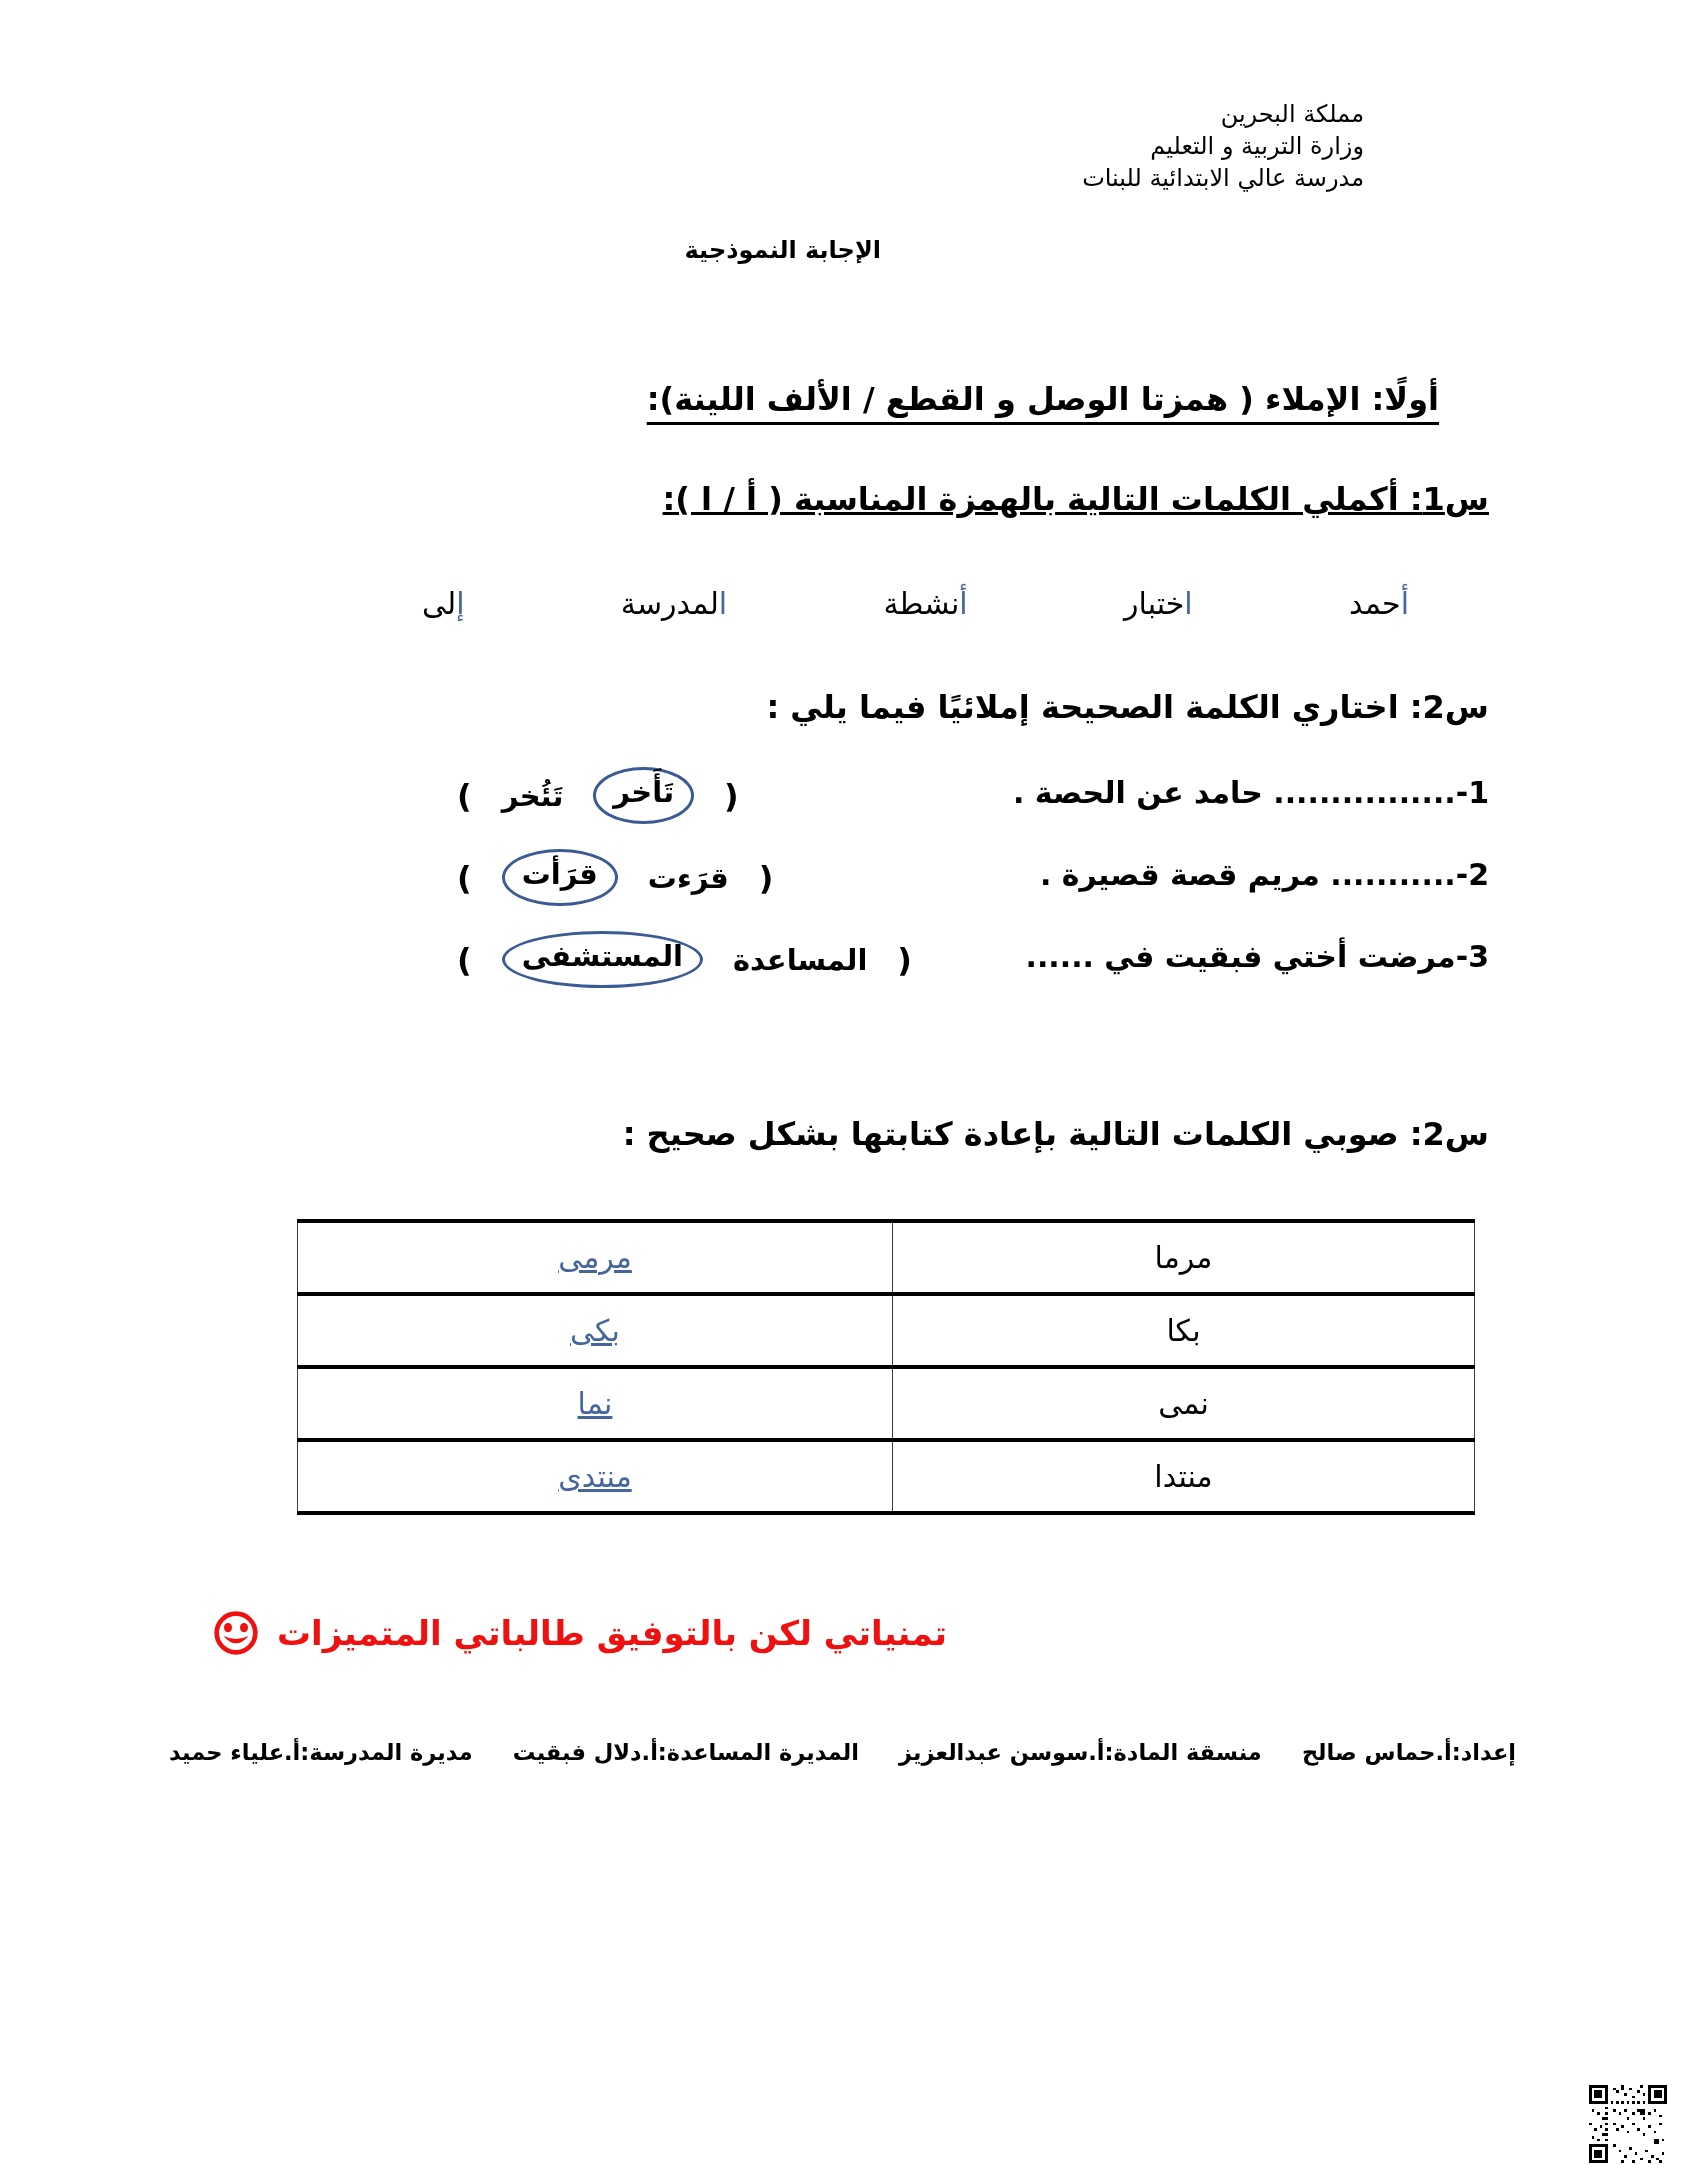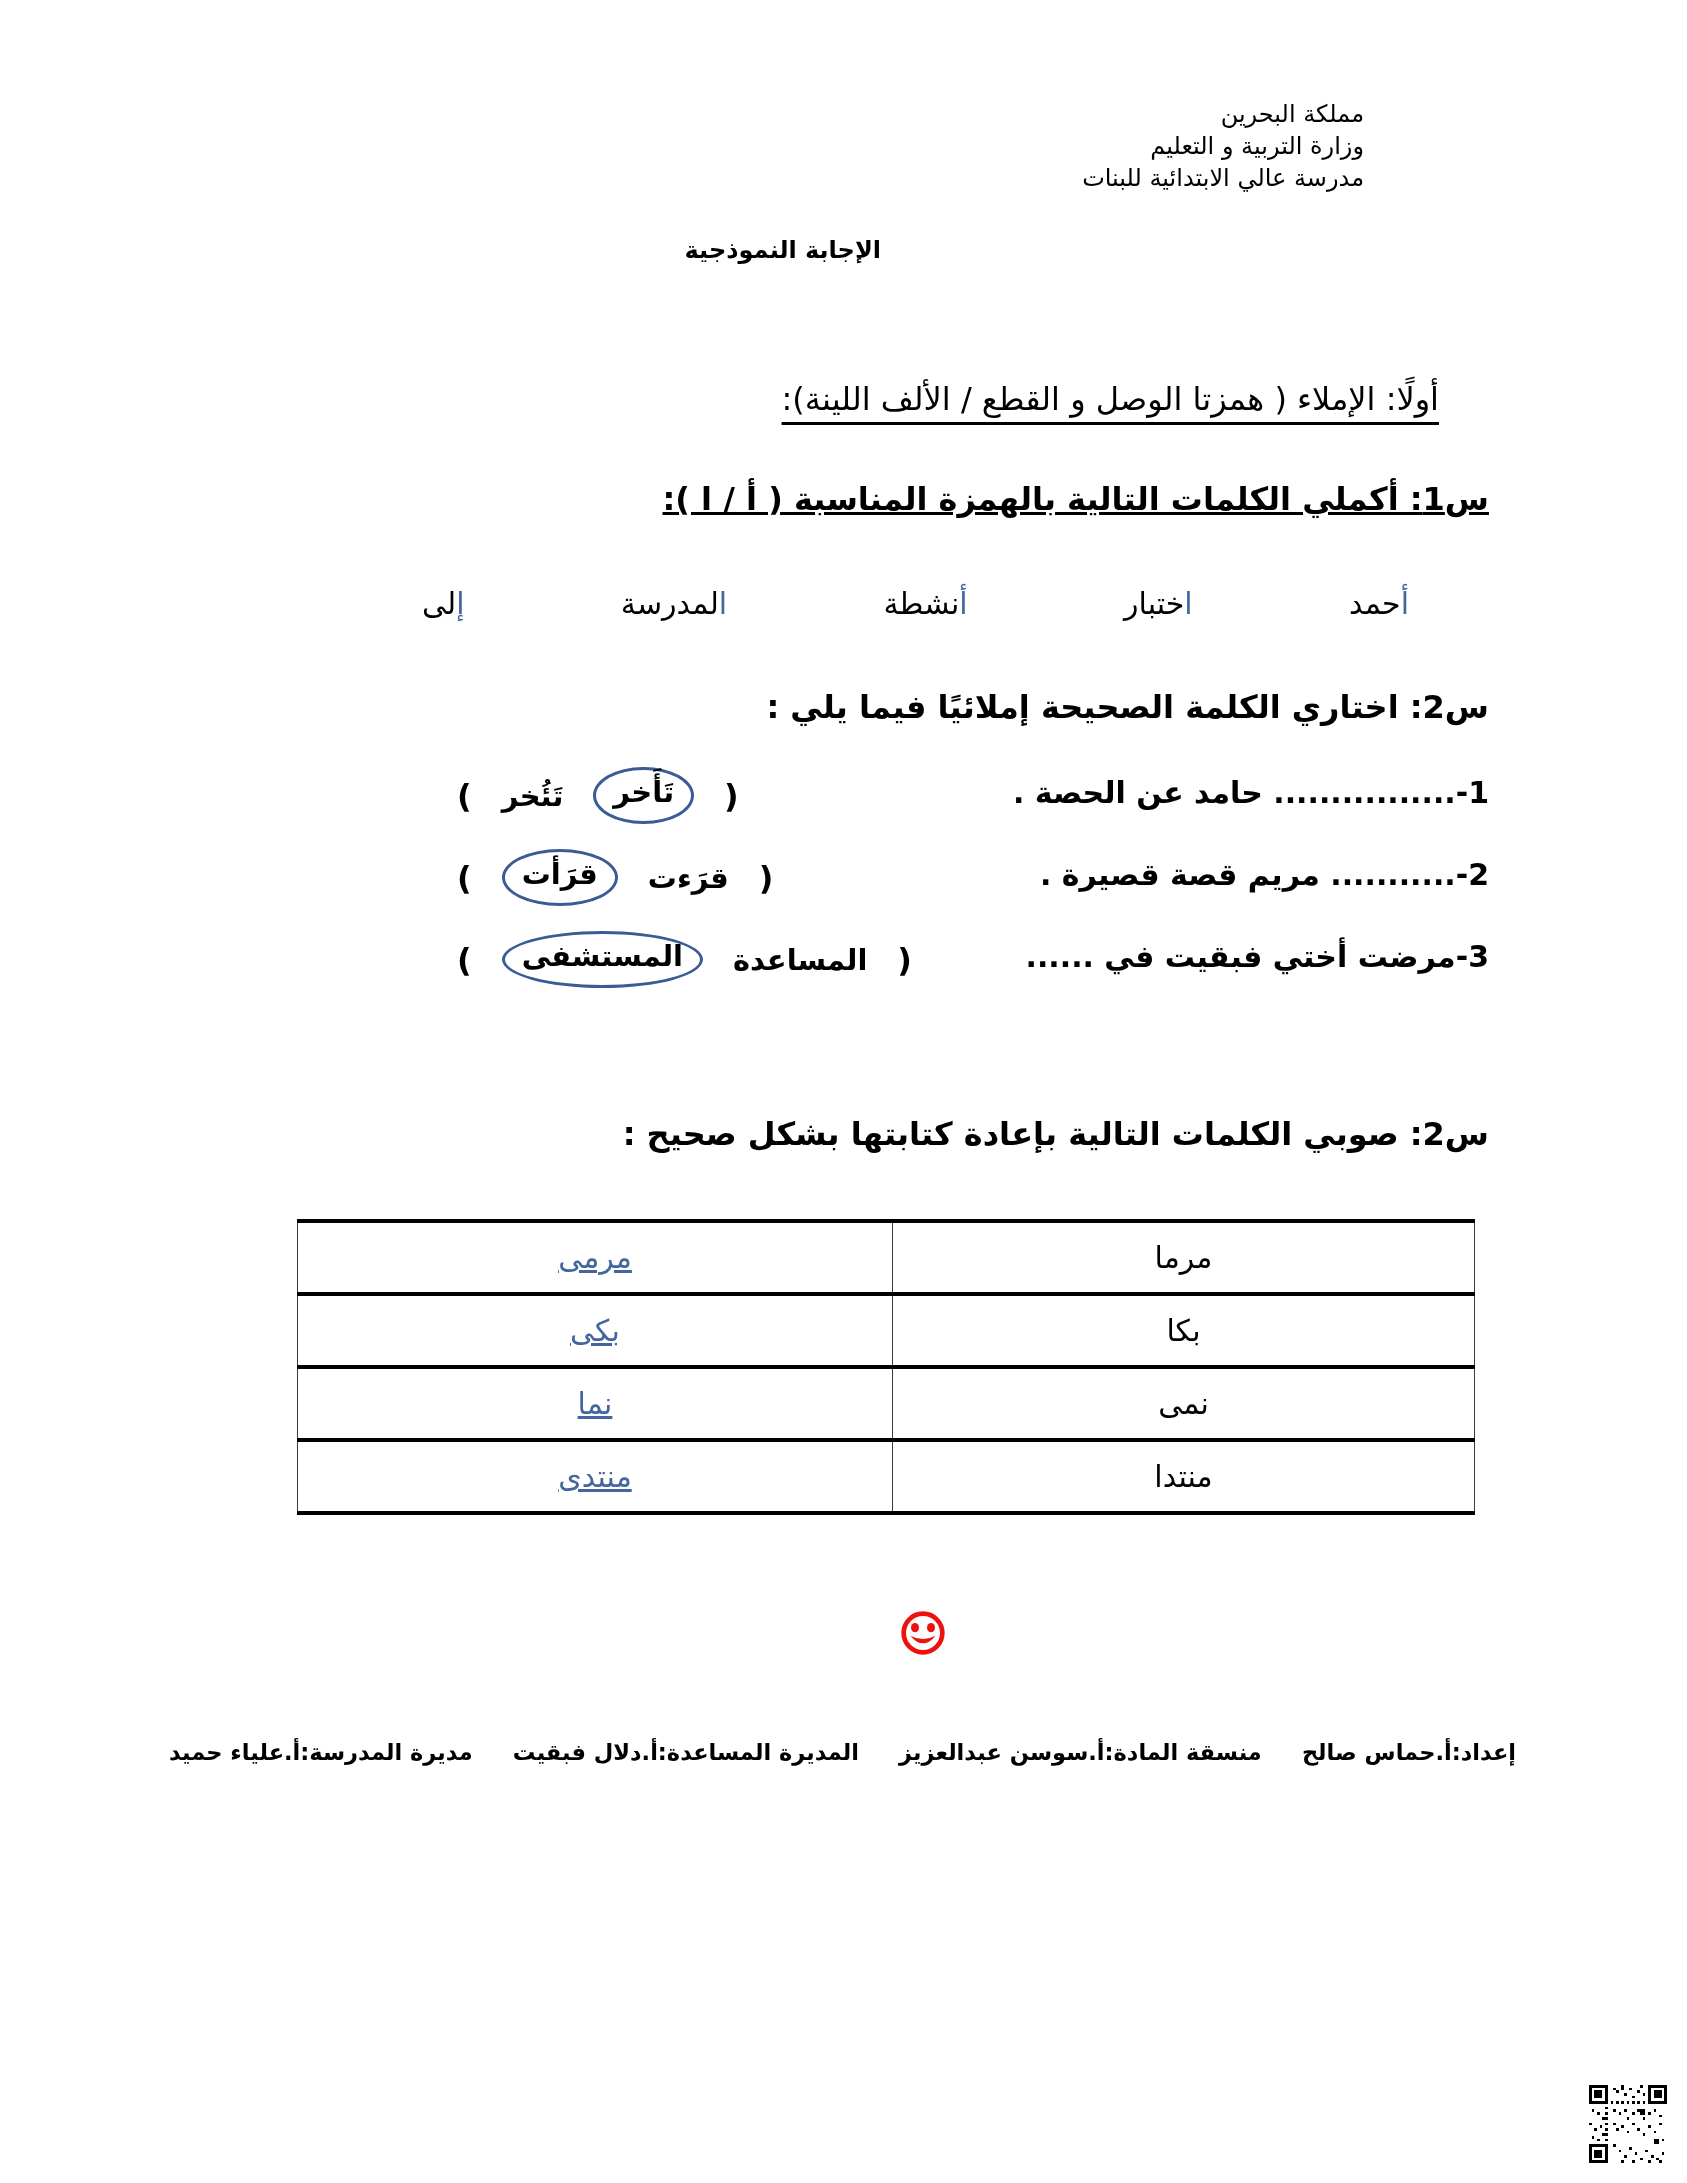--- a/index.html
+++ b/index.html
@@ -8,21 +8,21 @@
     width:1687px; height:2183px; position:relative; overflow:hidden;
     font-family:"DejaVu Sans", sans-serif; direction:rtl; color:#000;
   }
   .abs { position:absolute; white-space:nowrap; }
 
   .header { top:98px; right:323px; text-align:right; font-size:24px; line-height:1.34;margin-left:32px; }
 
   .page-title { top:236px; right:806px; font-size:24px; font-weight:bold; }
 
   .sec-heading {
-    top:380px; right:248px; font-size:32px; font-weight:normal;
+    top:380px; right:248px; font-size:32px; font-weight:bold;
     text-decoration:underline; text-decoration-thickness:3.3px; text-underline-offset:12px;
   }
 
   .q-label { right:198px; font-size:32px; font-weight:bold; }
   .q1-label { top:480px;text-decoration:underline; }
   .q2-label { top:688px; }
   .q3-label { top:1115px; }
 
   .words-row {
     top:586px; right:278px; width:987px; display:flex;
@@ -140,20 +140,21 @@
     <td class="correct-cell">نما</td>
   </tr>
   <tr>
     <td class="wrong-cell">منتدا</td>
     <td class="correct-cell">منتدى</td>
   </tr>
 </tbody>
   </table>
 
 <div class="abs closing">
+  <span>تمنياتي لكن بالتوفيق طالباتي المتميزات</span>
   <svg class="smiley" width="48" height="48" viewBox="0 0 72 72" aria-hidden="true">
     <circle cx="36" cy="36" r="29" fill="none" stroke="#EF1010" stroke-width="7"></circle>
     <ellipse cx="24" cy="28" rx="6" ry="7" fill="#EF1010"></ellipse>
     <ellipse cx="48" cy="28" rx="6" ry="7" fill="#EF1010"></ellipse>
     <path d="M17 40 Q36 63 55 40 Q36 50 17 40 Z" fill="#EF1010"></path>
   </svg>
 </div>
 
 <div class="abs footer">
   <span>إعداد:أ.حماس صالح</span>

